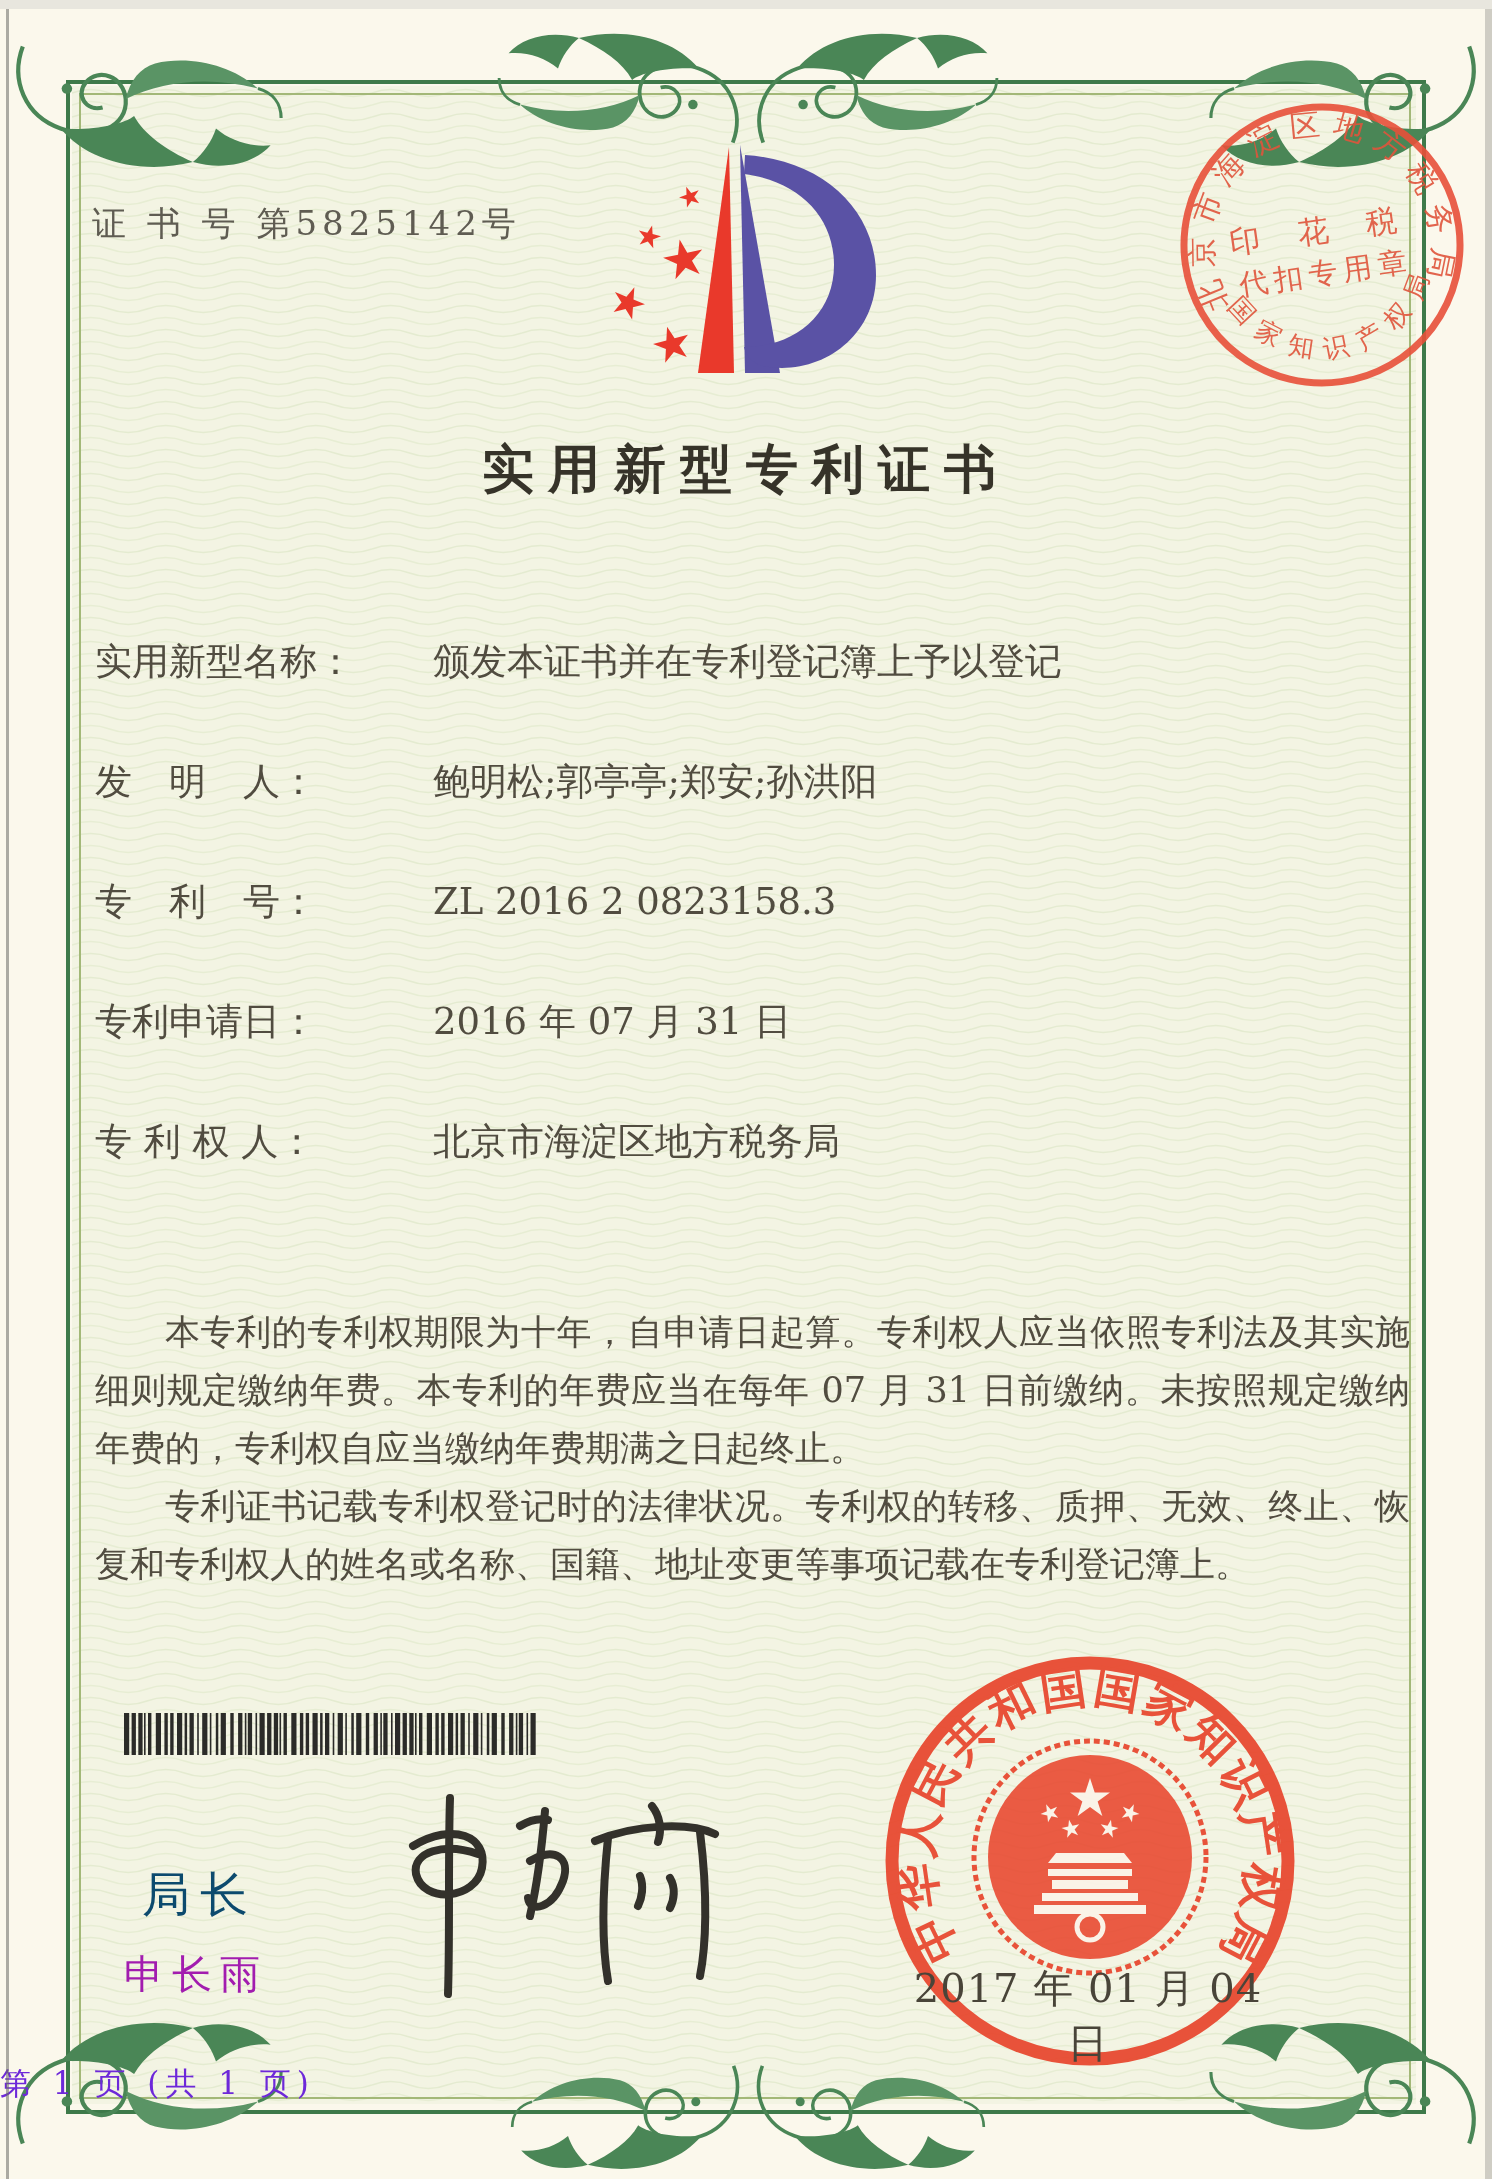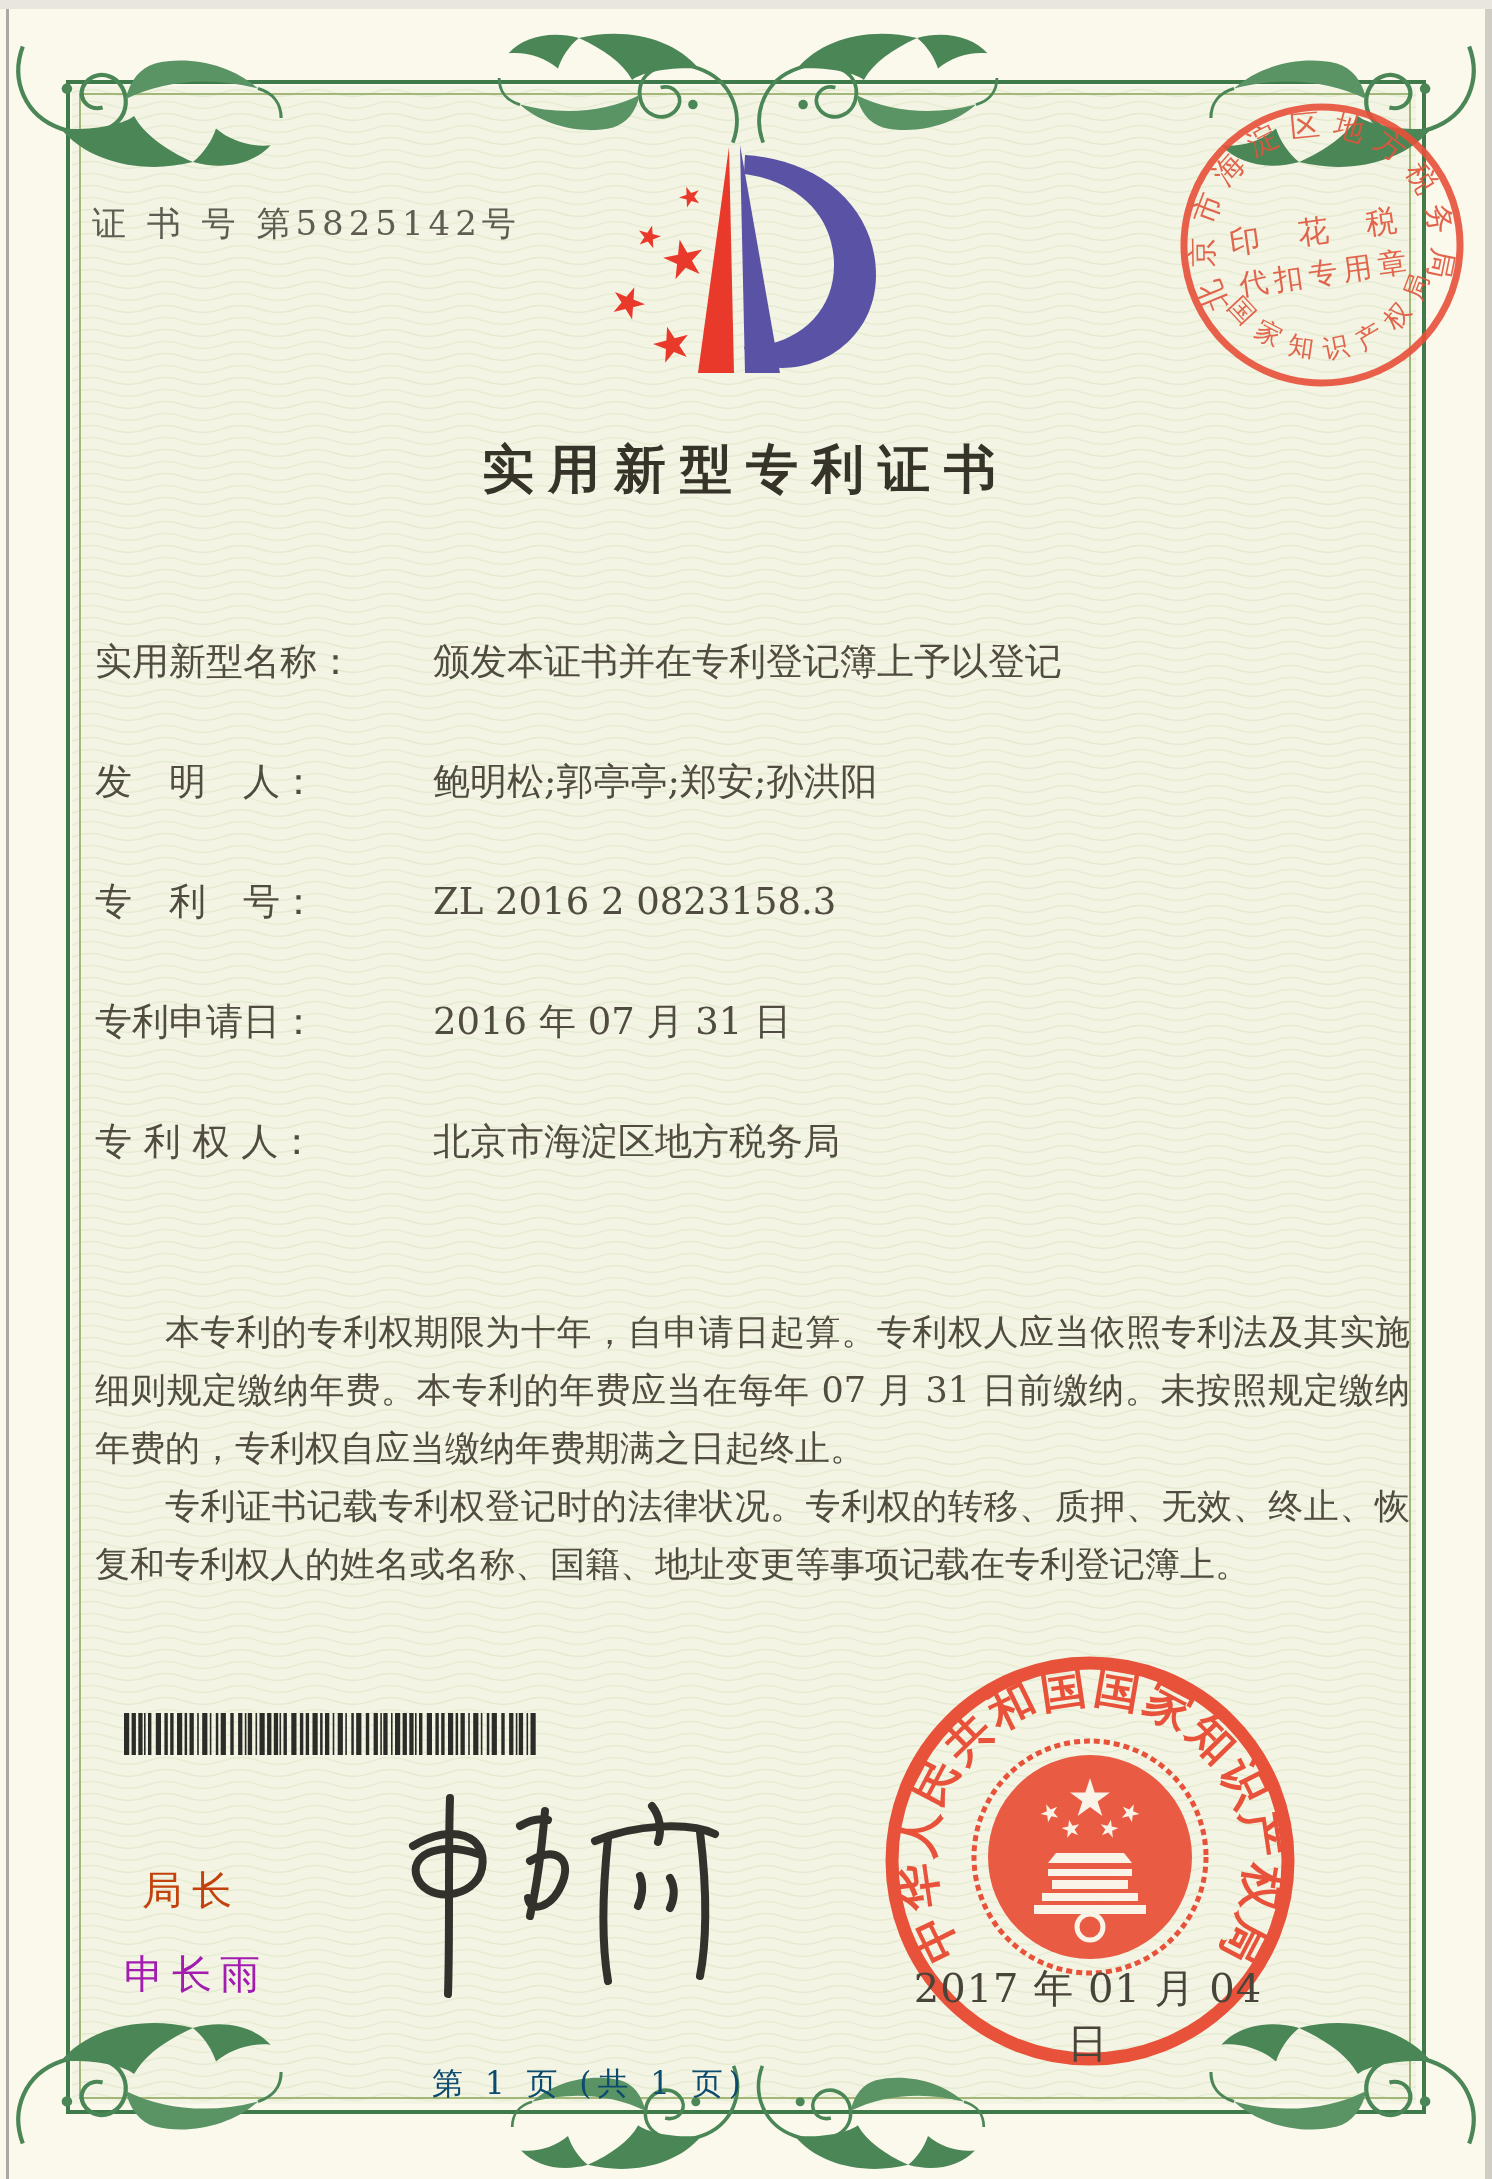--- a/index.html
+++ b/index.html
@@ -22,29 +22,29 @@
   #cert-no{left:92px;top:192px;font-size:34px;letter-spacing:5px;color:#5f5c52;z-index:10;}
   #title{left:0;top:426px;width:1492px;text-align:center;font-size:52px;font-weight:700;
          letter-spacing:14px;color:#363329;z-index:10;}
   .field{left:95px;width:1320px;font-size:37px;color:#514c40;z-index:10;white-space:nowrap;}
   .field .lbl{display:inline-block;min-width:338px;}
   #f0{top:628px;} #f1{top:748px;} #f2{top:868px;} #f3{top:988px;} #f4{top:1108px;} #f5{top:1228px;}
   #body-text{left:95px;top:1294px;width:1315px;font-size:35px;line-height:58px;
              text-align:justify;color:#514c40;z-index:10;}
   #body-text p{margin:0;text-indent:2em;}
   #barcode{left:124px;top:1704px;width:418px;height:42px;z-index:10;}
-  #sig-title{left:142px;top:1854px;font-size:40px;letter-spacing:10px;color:#c2410c;z-index:10;}
+  #sig-title{left:142px;top:1854px;font-size:48px;letter-spacing:10px;color:#0c4a6e;z-index:10;}
   #sig-name{left:124px;top:1938px;font-size:40px;letter-spacing:8px;color:#a21caf;z-index:10;}
   #signature-svg{left:368px;top:1775px;z-index:11;}
   #issuer-seal{left:872px;top:1634px;z-index:30;opacity:.92;}
   #seal-date{left:888px;top:1952px;width:400px;text-align:center;font-size:40px;
              color:#494439;letter-spacing:1px;z-index:31;}
   #tax-stamp{left:1174px;top:88px;z-index:30;opacity:.9;}
-  #page-footer{left:0;top:2054px;width:1179px;text-align:center;font-size:31px;
-               letter-spacing:6px;color:#0c4a6e;z-index:10;}
+  #page-footer{left:0;top:2054px;width:1179px;text-align:left;font-size:31px;
+               letter-spacing:6px;color:#6d28d9;z-index:10;}
   #logo{left:592px;top:116px;z-index:10;}
 </style>
 </head>
 <body>
 
 <div id="page">
 
   <div class="abs" id="scan-left"></div>
   <div class="abs" id="scan-right"></div>
 

